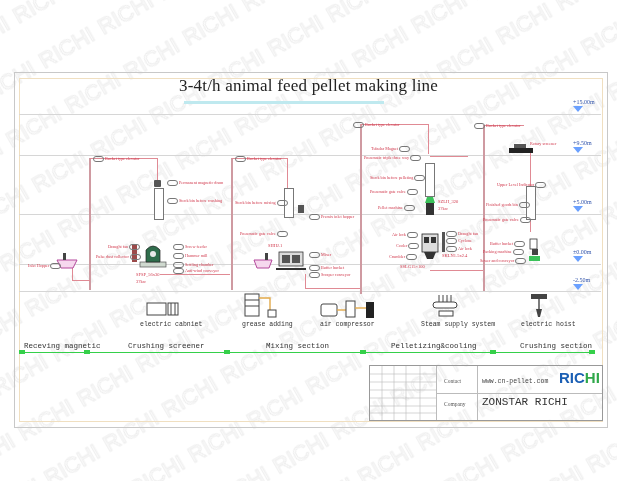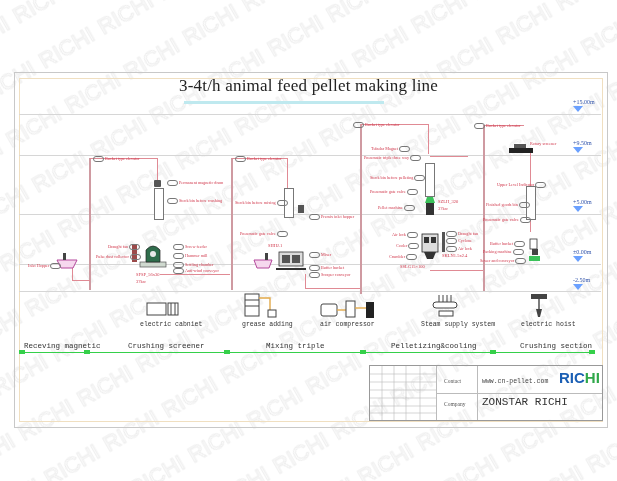--- a/index.html
+++ b/index.html
@@ -218,21 +218,21 @@
 
 <svg class="icon" style="left:530px;top:293px" width="18" height="26">
   <rect x="1" y="1" width="16" height="5" fill="#444"></rect>
   <line x1="9" y1="6" x2="9" y2="16" stroke="#444" stroke-width="1.4"></line>
   <path d="M6 16 L12 16 L10 24 L8 24 Z" fill="#444"></path>
 </svg>
 <div class="eqlbl" style="left:521px;top:321px">electric hoist</div>
 
 <div class="sec" style="left:24px">Receving magnetic</div>
 <div class="sec" style="left:128px">Crushing screener</div>
-<div class="sec" style="left:266px">Mixing triple</div>
+<div class="sec" style="left:266px">Mixing section</div>
 <div class="sec" style="left:391px">Pelletizing&amp;cooling</div>
 <div class="sec" style="left:520px">Crushing section</div>
 <div class="secline"></div>
 <div class="tick" style="left:19px"></div>
 <div class="tick" style="left:84px"></div>
 <div class="tick" style="left:224px"></div>
 <div class="tick" style="left:360px"></div>
 <div class="tick" style="left:490px"></div>
 <div class="tick" style="left:589px"></div>
 

